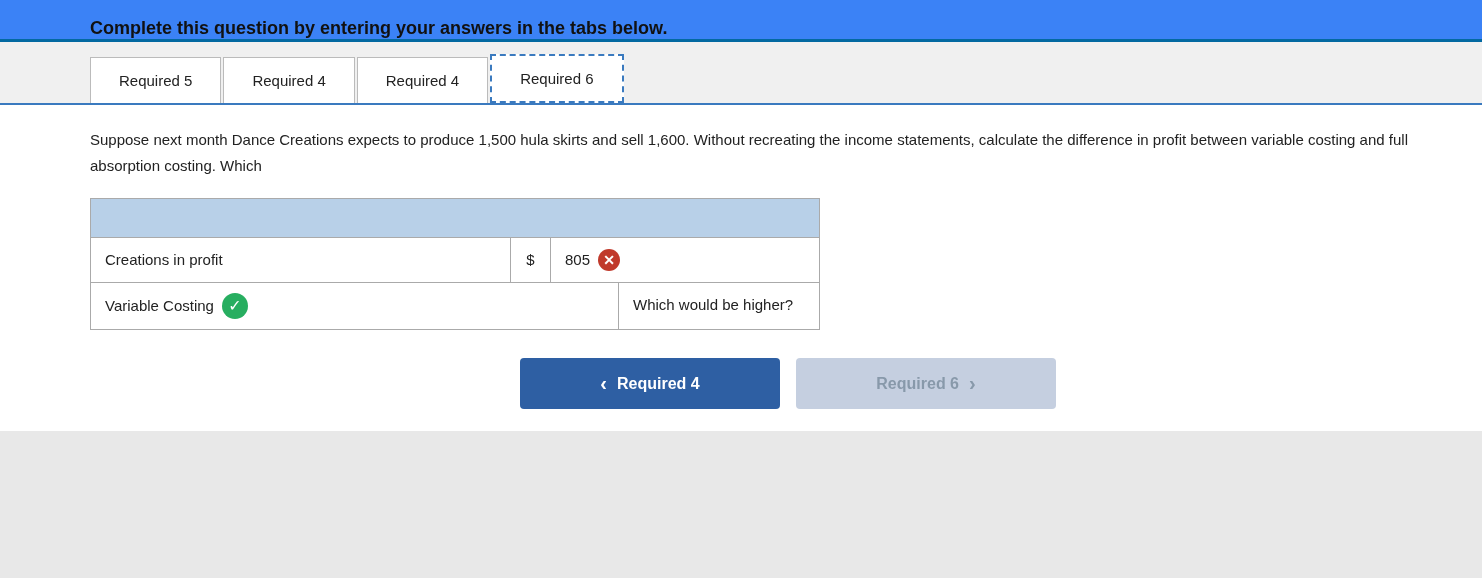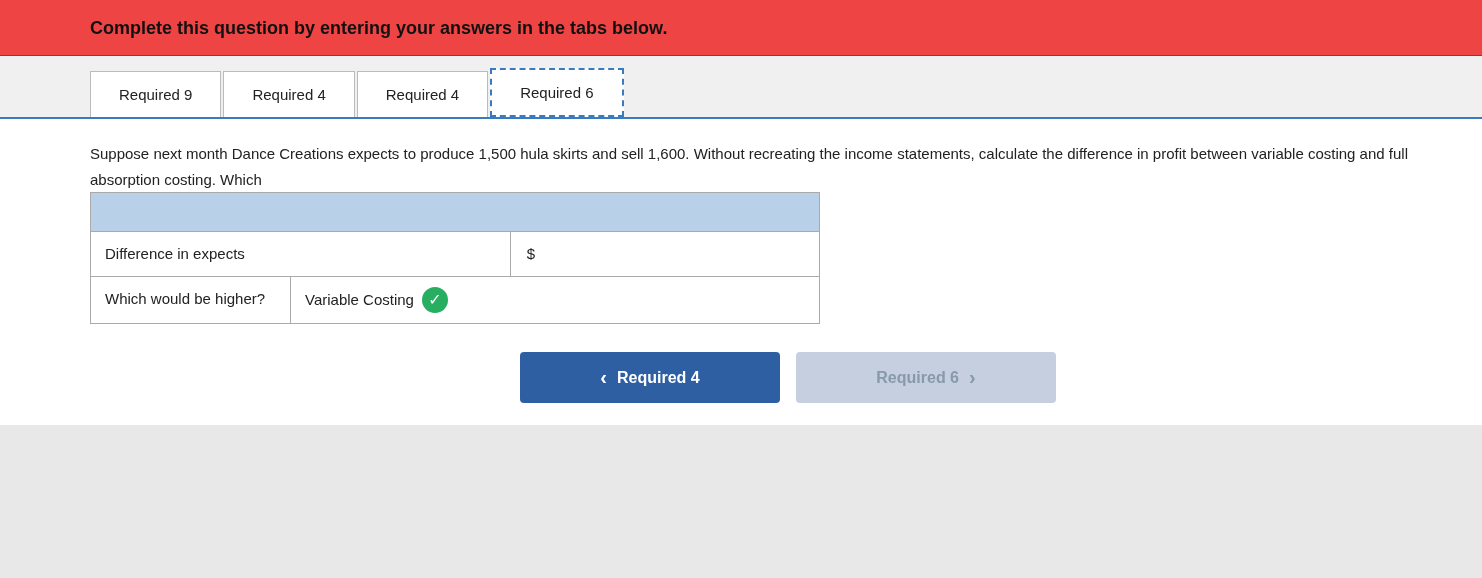--- a/index.html
+++ b/index.html
@@ -11,23 +11,23 @@
       min-height: 578px;
     }
 
     .page-wrapper {
       background: #e8e8e8;
       padding: 0;
       width: 1482px;
     }
 
     .header-section {
-      background: #ef4444;
-      padding: 18px 30px 16px 90px;
-      border-bottom: 1px solid #0369a1;
+      background: #3b82f6;
+      padding: 18px 30px 0 90px;
+      border-bottom: 3px solid #0369a1;
     }
 
     .header-title {
       font-size: 18px;
       font-weight: bold;
       color: #111;
     }
 
     .tabs-section {
       background: #f0f0f0;
@@ -59,20 +59,21 @@
     .content-section {
       background: #fff;
       border-top: 2px solid #3a7abf;
       padding: 22px 30px 22px 90px;
       color: #222;
       font-size: 15px;
       line-height: 1.6;
     }
 
     .description-text {
+      margin-bottom: 20px;
       line-height: 1.7;
     }
 
     .table-container {
       width: 730px;
       border: 1px solid #aaa;
       margin-bottom: 28px;
     }
 
     .table-header-row {
@@ -208,21 +209,21 @@
 <body>
 
 <div class="page-wrapper">
 
   <div class="header-section">
     <span class="header-title">Complete this question by entering your answers in the tabs below.</span>
   </div>
 
   <div class="tabs-section">
     <div class="tab">
-      <span>Required 9</span>
+      <span>Required 5</span>
     </div>
     <div class="tab">
       <span>Required 4</span>
     </div>
     <div class="tab">
       <span>Required 4</span>
     </div>
     <div class="tab active">
       <span>Required 6</span>
     </div>
@@ -230,30 +231,34 @@
 
   <div class="content-section">
 
     <div class="description-text">Suppose next month Dance Creations expects to produce 1,500 hula skirts and sell 1,600. Without recreating the income statements, calculate the difference in profit between variable costing and full absorption costing. Which</div>
 
     <div class="table-container">
 
       <div class="table-header-row"></div>
 
       <div class="table-row">
-        <div class="table-cell cell-label">Difference in expects</div>
+        <div class="table-cell cell-label">Creations in profit</div>
         <div class="table-cell cell-dollar">$</div>
+        <div class="table-cell cell-value">
+          <span>805</span>
+          <span class="error-icon">✕</span>
+        </div>
       </div>
 
       <div class="table-row">
-        <div class="table-cell cell-which-label">Which would be higher?</div>
         <div class="table-cell cell-which-value">
           <span>Variable Costing</span>
           <span class="check-icon">✓</span>
         </div>
+        <div class="table-cell cell-which-label">Which would be higher?</div>
       </div>
     </div>
 
     <div class="nav-buttons">
       <button class="btn-prev">
         <span class="chevron-left"></span>
         <span>Required 4</span>
       </button>
       <button class="btn-next">
         <span>Required 6</span>

